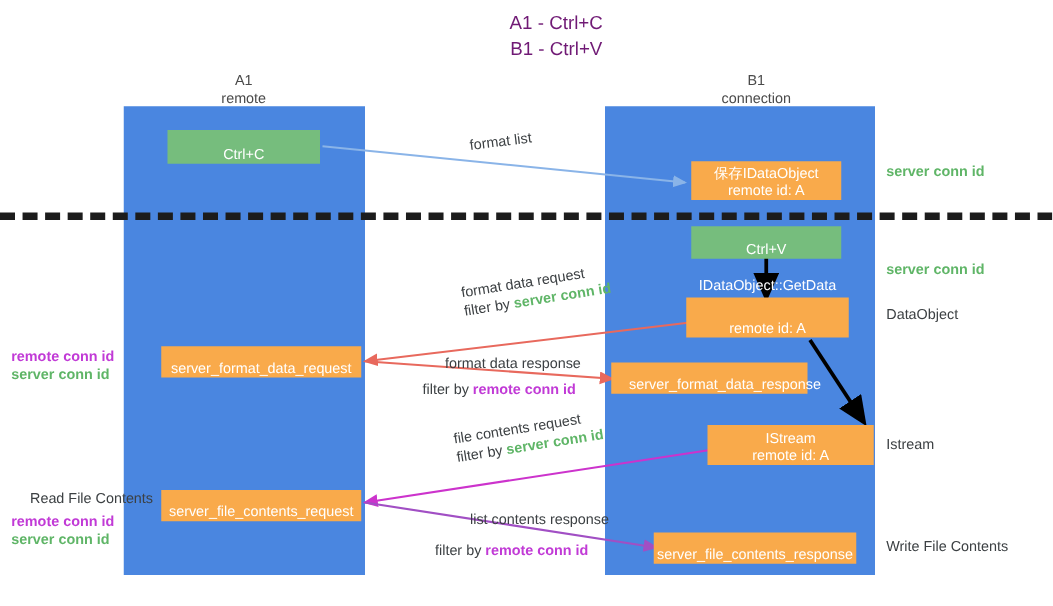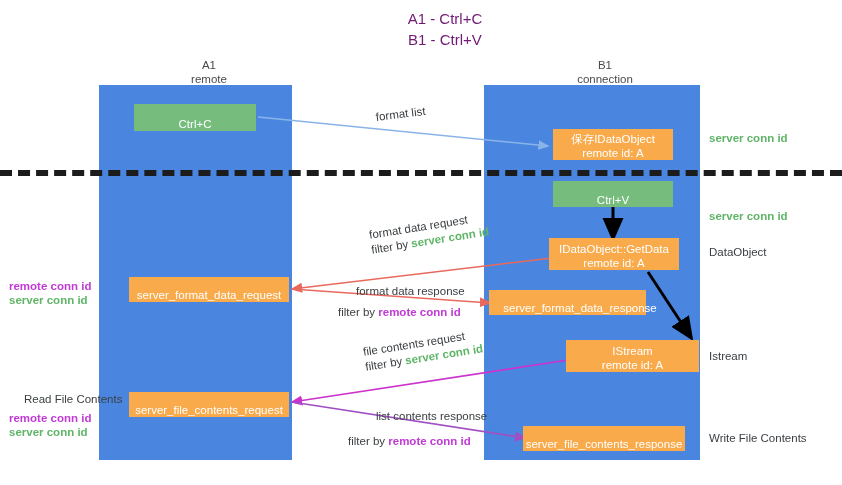--- a/index.html
+++ b/index.html
@@ -100,21 +100,21 @@
 </head>
 <body>
 
 <div id="canvas">
 
   <div class="title-block">
     <div>A1 - Ctrl+C</div>
     <div>B1 - Ctrl+V</div>
   </div>
 
-  <div class="col-header" style="left:144px; top:58px; width:130px;">
+  <div class="col-header" style="left:130px; top:58px; width:130px;">
     <div>A1</div>
     <div>remote</div>
   </div>
   <div class="col-header" style="left:540px; top:58px; width:130px;">
     <div>B1</div>
     <div>connection</div>
   </div>
 
   <div class="lane" style="left:99px; top:85px; width:193px; height:375px;"></div>
   <div class="lane" style="left:484px; top:85px; width:216px; height:375px;"></div>
@@ -159,21 +159,21 @@
     <div>server_file_contents_request</div>
   </div>
 
   <div class="node orange" style="left:553px; top:129px; width:120px; height:31px;">
     <div>保存IDataObject</div>
     <div class="l2">remote id: A</div>
   </div>
   <div class="node green" style="left:553px; top:181px; width:120px; height:26px;">
     <div>Ctrl+V</div>
   </div>
-  <div class="node orange" style="left:549px; top:238px; width:130px; height:32px;">
+  <div class="node orange" style="left:549px; top:238px; width:130px; height:32px;gap:20px;">
     <div>IDataObject::GetData</div>
     <div class="l2">remote id: A</div>
   </div>
   <div class="node orange" style="left:566px; top:340px; width:133px; height:32px;">
     <div>IStream</div>
     <div class="l2">remote id: A</div>
   </div>
   <div class="node orange" style="left:489px; top:290px; width:157px; height:25px;padding-left:25px;">
     <div>server_format_data_response</div>
   </div>

